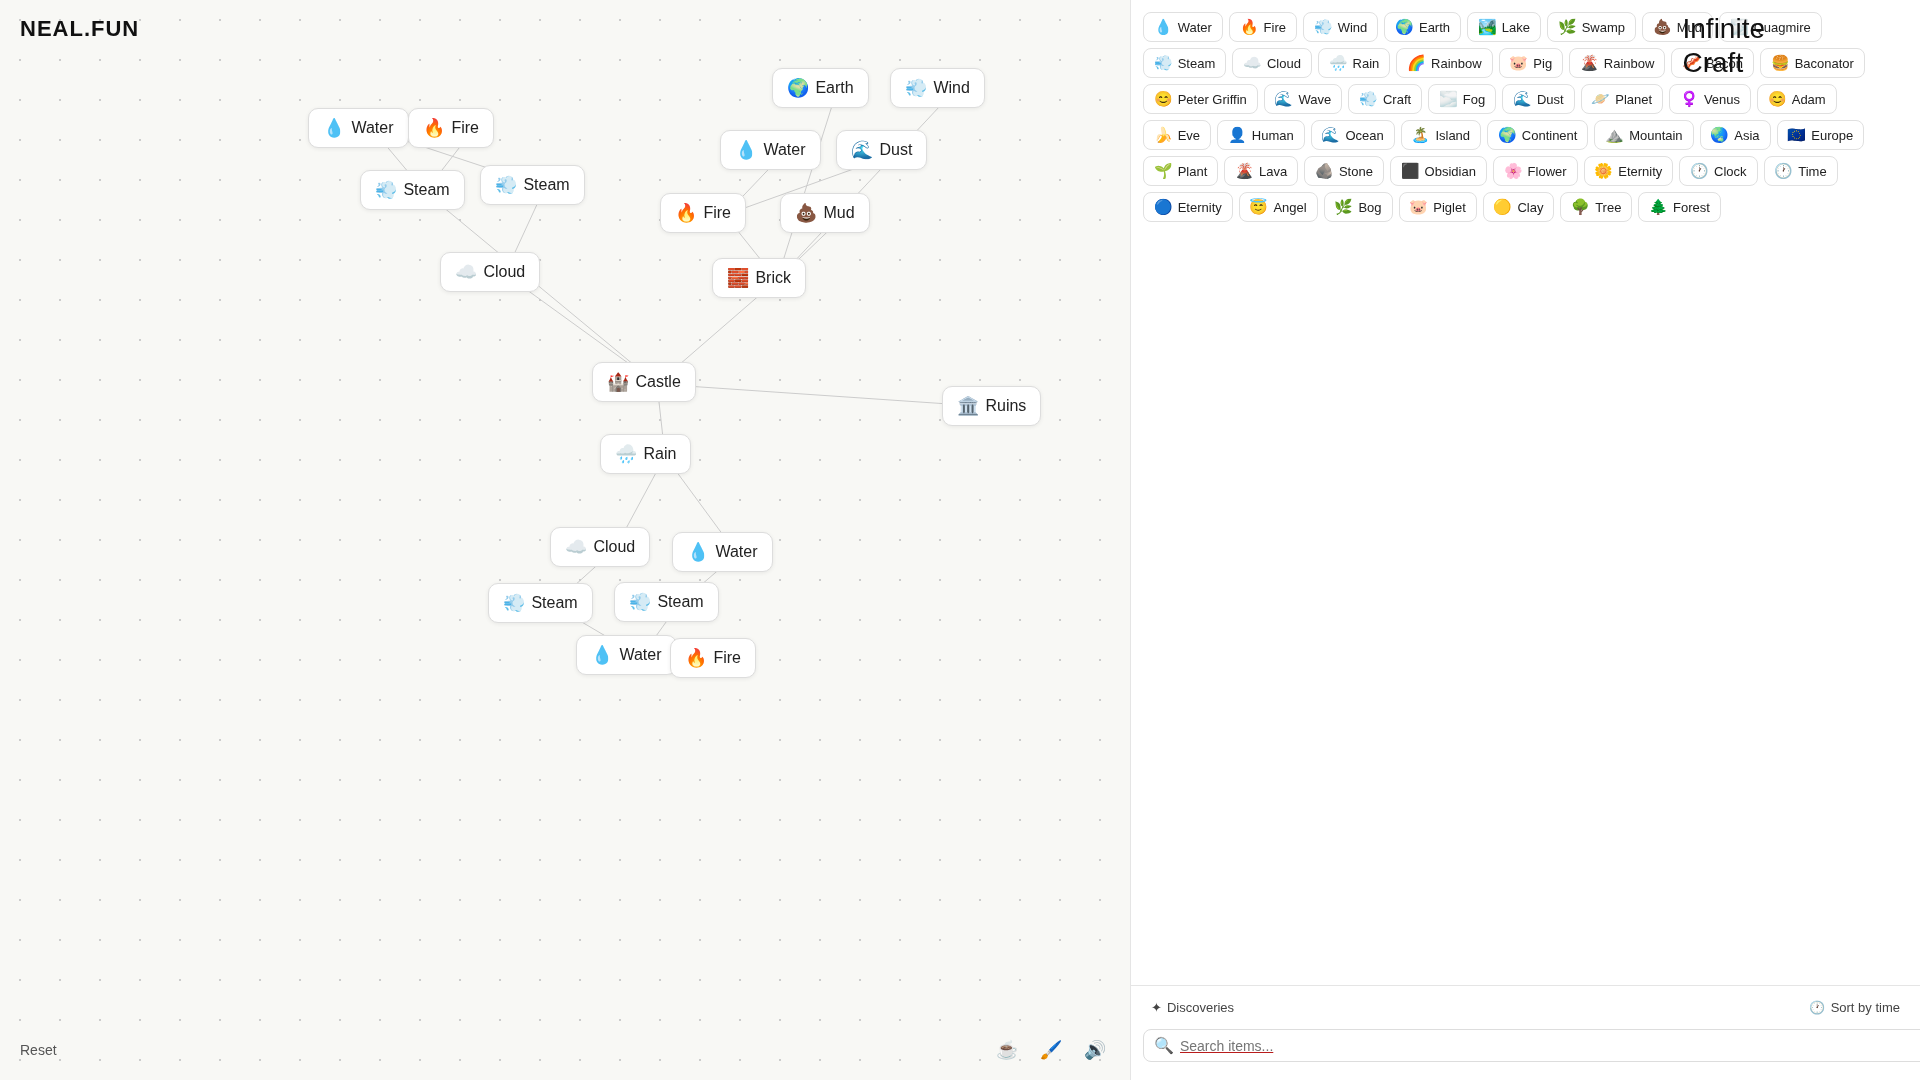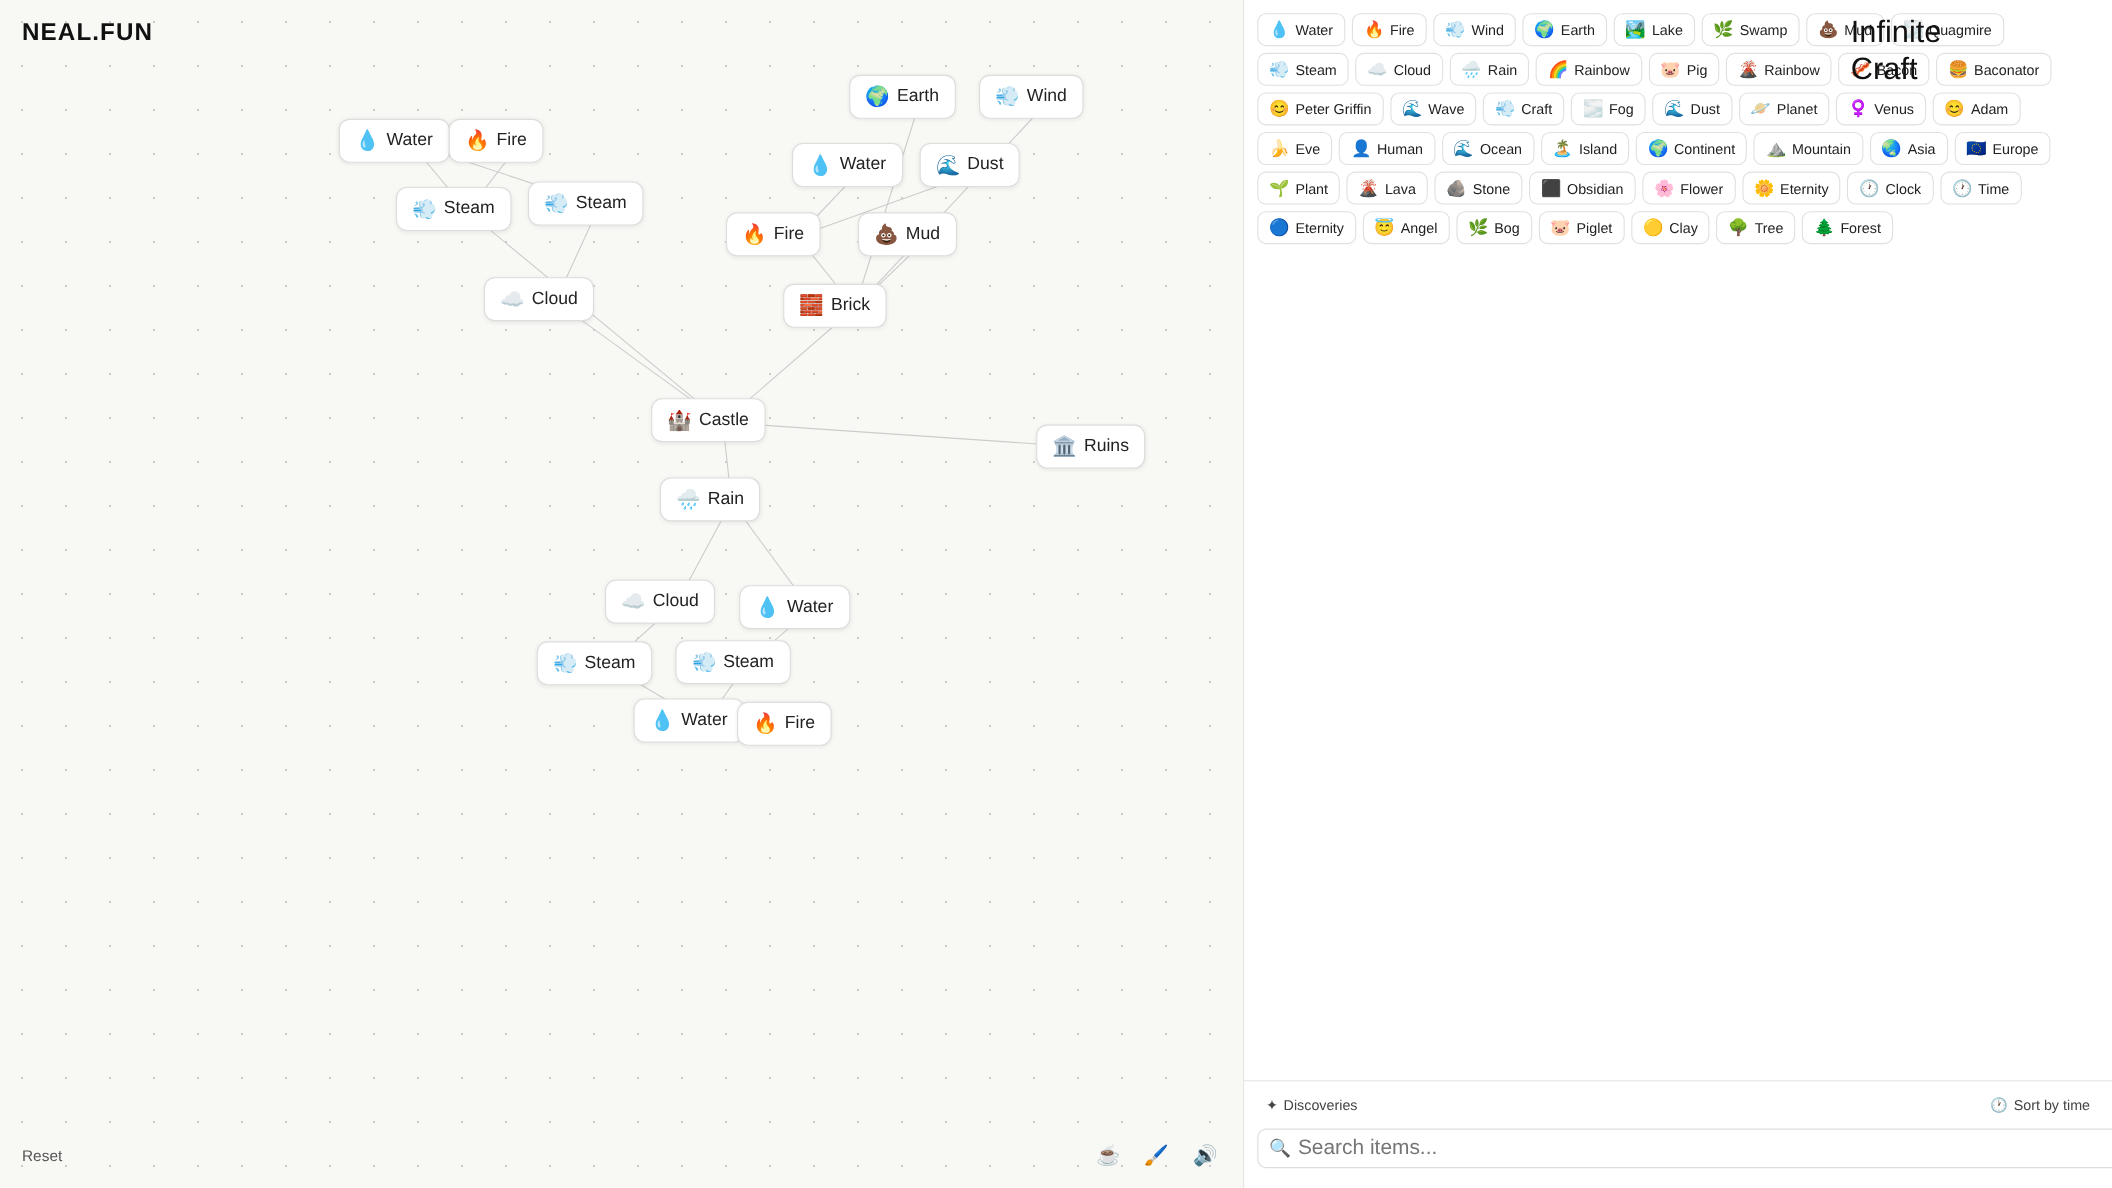--- a/index.html
+++ b/index.html
@@ -176,22 +176,23 @@
     }
     #search-bar {
       display: flex; align-items: center;
       border: 1px solid #ddd; border-radius: 8px;
       padding: 6px 10px; gap: 6px;
       width: 100%;
       margin: 0 12px 10px 12px;
     }
     #search-bar input {
       border: none; outline: none;
-      font-size: 19px; color: #b91c1c;
+      font-size: 14px; color: #b91c1c;
       width: 100%;
+      text-decoration: underline;
     }
     #sidebar-bottom {
       padding: 0 0 8px 0;
     }
   </style>
 </head>
 <body>
 
 <div id="canvas-area">
 

